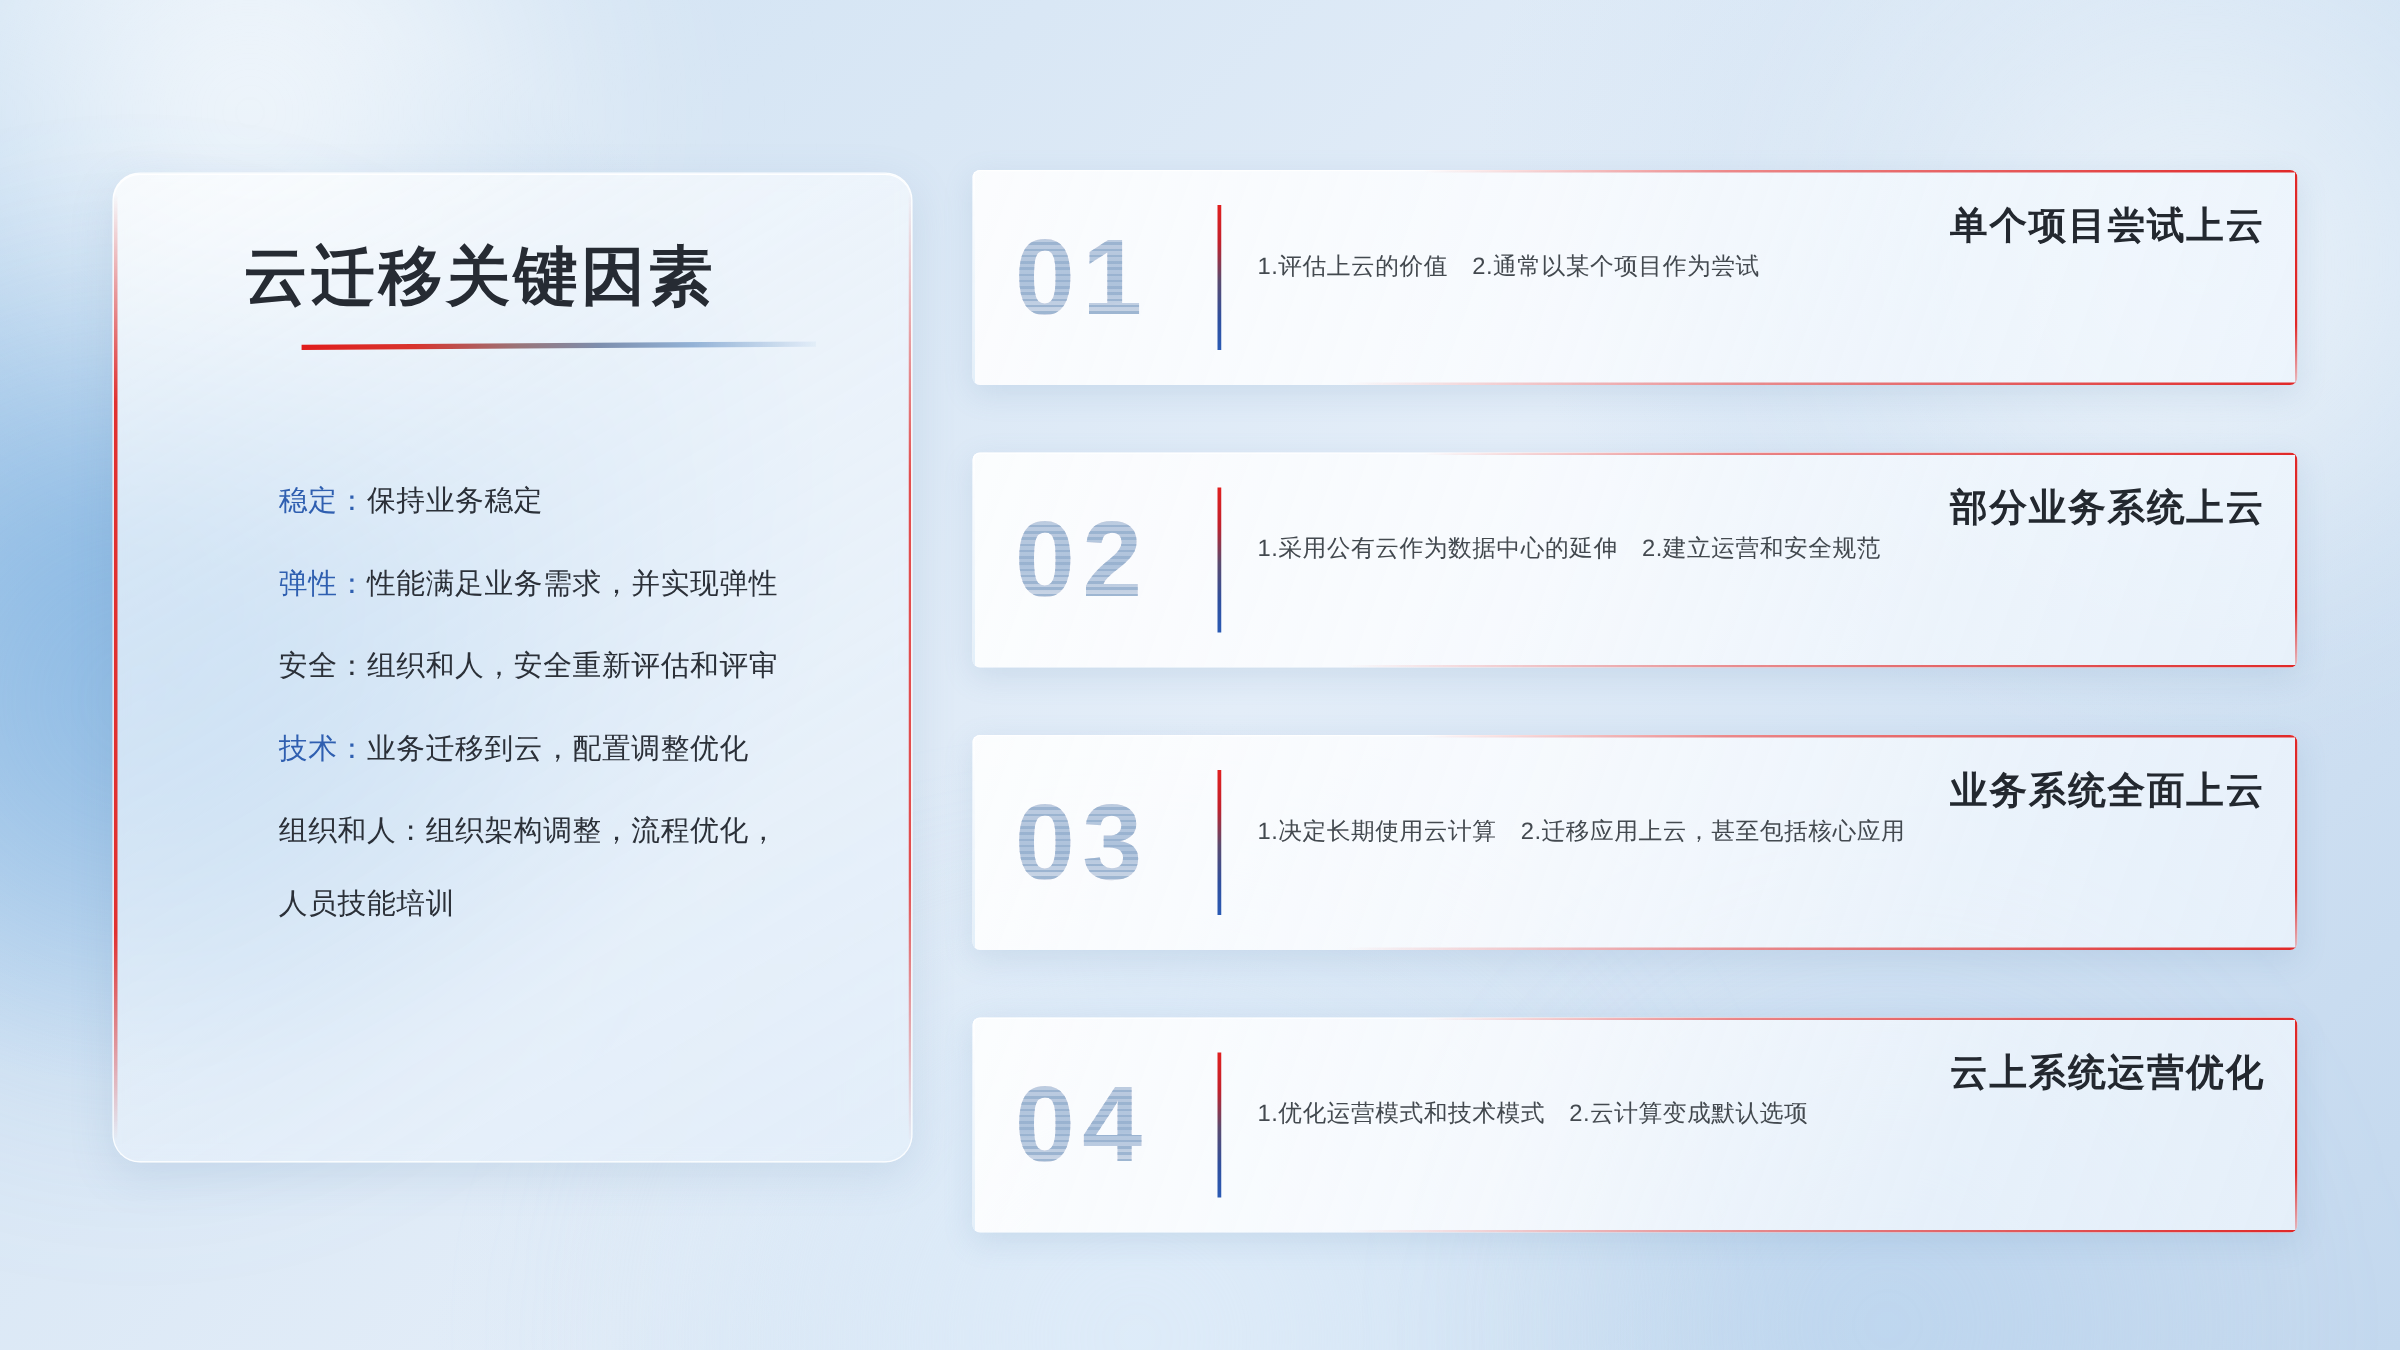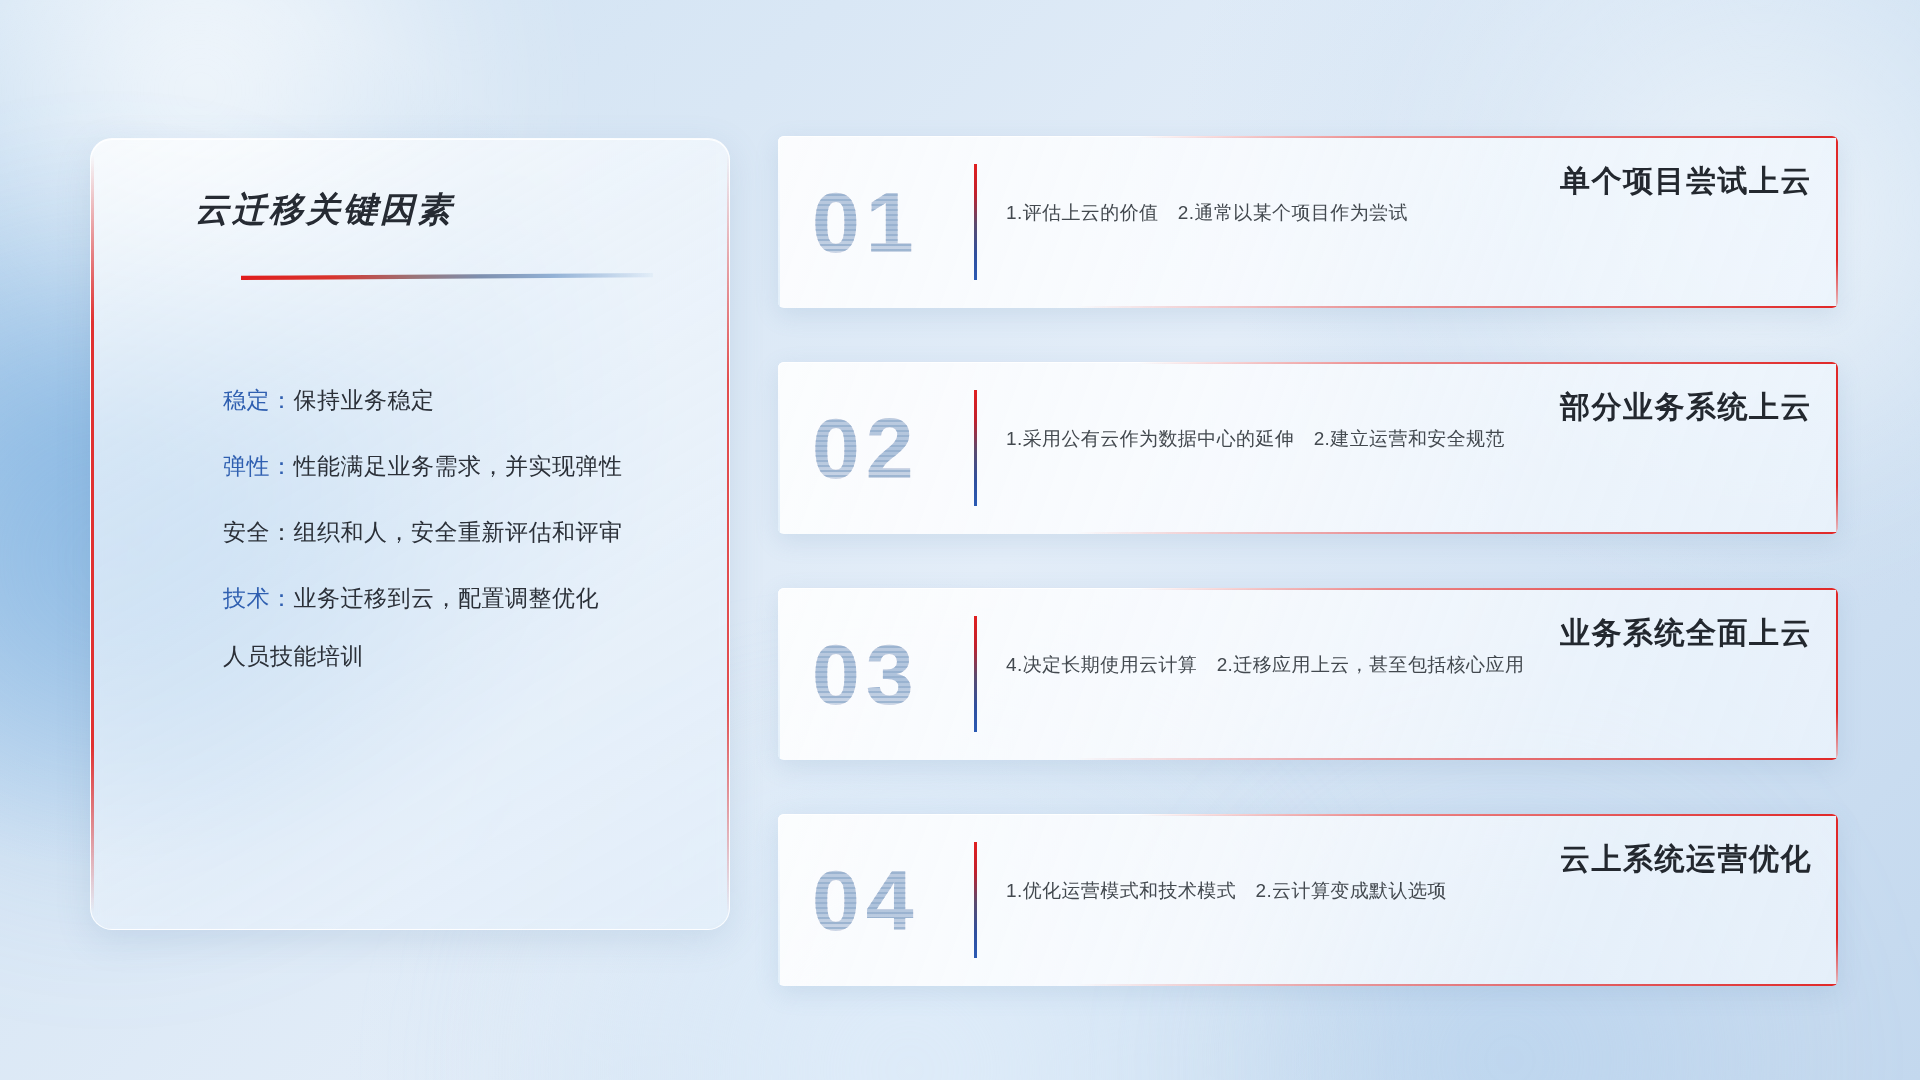--- a/index.html
+++ b/index.html
@@ -45,22 +45,22 @@
   .left-panel::before{
     content:""; position:absolute; left:0; top:16px; bottom:16px; width:2.5px;
     background:linear-gradient(180deg, rgba(226,60,60,0) 0%, #e03030 22%, #e03030 78%, rgba(226,60,60,0) 100%);
   }
   .left-panel::after{
     content:""; position:absolute; right:0; top:14px; bottom:14px; width:2px;
     background:linear-gradient(180deg, rgba(226,60,60,0) 0%, rgba(224,48,48,0.85) 30%, rgba(224,48,48,0.85) 72%, rgba(226,60,60,0) 100%);
   }
   .panel-title {
     position:absolute; left:104px; top:48px;
-    font-size:34px; font-weight:bold; color:#262b33;
-    letter-spacing:3px; white-space:nowrap;font-style:italic;
+    font-size:51px; font-weight:bold; color:#262b33;
+    letter-spacing:3px; white-space:nowrap;
   }
   .title-rule {
     position:absolute; left:150px; top:134px; width:412px; height:7px;
     background:linear-gradient(90deg,#e01c1c 0%, #d8342e 22%, #9a7478 42%, #7d8fae 58%, #93b2d6 76%, rgba(200,220,240,0.25) 100%);
     clip-path:polygon(0 40%, 100% 0, 100% 62%, 0 100%);
   }
   .factor-list { position:absolute; left:132px; top:250px; right:40px; }
   .factor-row {
     font-size:23px; color:#2b3038; line-height:1.0;
     margin-bottom:43px; white-space:nowrap; letter-spacing:0.5px;
@@ -151,20 +151,23 @@
       </div>
       <div class="factor-row">
         <span class="factor-label accent">弹性：</span><span class="factor-text">性能满足业务需求，并实现弹性</span>
       </div>
       <div class="factor-row">
         <span class="factor-label plain">安全：</span><span class="factor-text">组织和人，安全重新评估和评审</span>
       </div>
       <div class="factor-row">
         <span class="factor-label accent">技术：</span><span class="factor-text">业务迁移到云，配置调整优化</span>
       </div>
+      <div class="factor-row">
+        <span class="factor-label plain">组织和人：</span><span class="factor-text">组织架构调整，流程优化，</span>
+      </div>
       <div class="factor-row cont">
         <span class="factor-text">人员技能培训</span>
       </div>
     </div>
   </section>
 
   <div class="cards">
 
     <article class="card">
       <div class="card-edge-top"></div>
@@ -197,21 +200,21 @@
     <article class="card">
       <div class="card-edge-top"></div>
       <div class="card-edge-right"></div>
       <div class="card-edge-bottom"></div>
       <div class="card-edge-left"></div>
       <div class="card-num-ghost">03</div>
       <div class="card-num">03</div>
       <div class="card-bar"></div>
       <div class="card-body">
         <h2 class="card-title">业务系统全面上云</h2>
-        <p class="card-sub">4.决定长期使用云计算　2.迁移应用上云，甚至包括核心应用</p>
+        <p class="card-sub">1.决定长期使用云计算　2.迁移应用上云，甚至包括核心应用</p>
       </div>
     </article>
 
     <article class="card">
       <div class="card-edge-top"></div>
       <div class="card-edge-right"></div>
       <div class="card-edge-bottom"></div>
       <div class="card-edge-left"></div>
       <div class="card-num-ghost">04</div>
       <div class="card-num">04</div>

